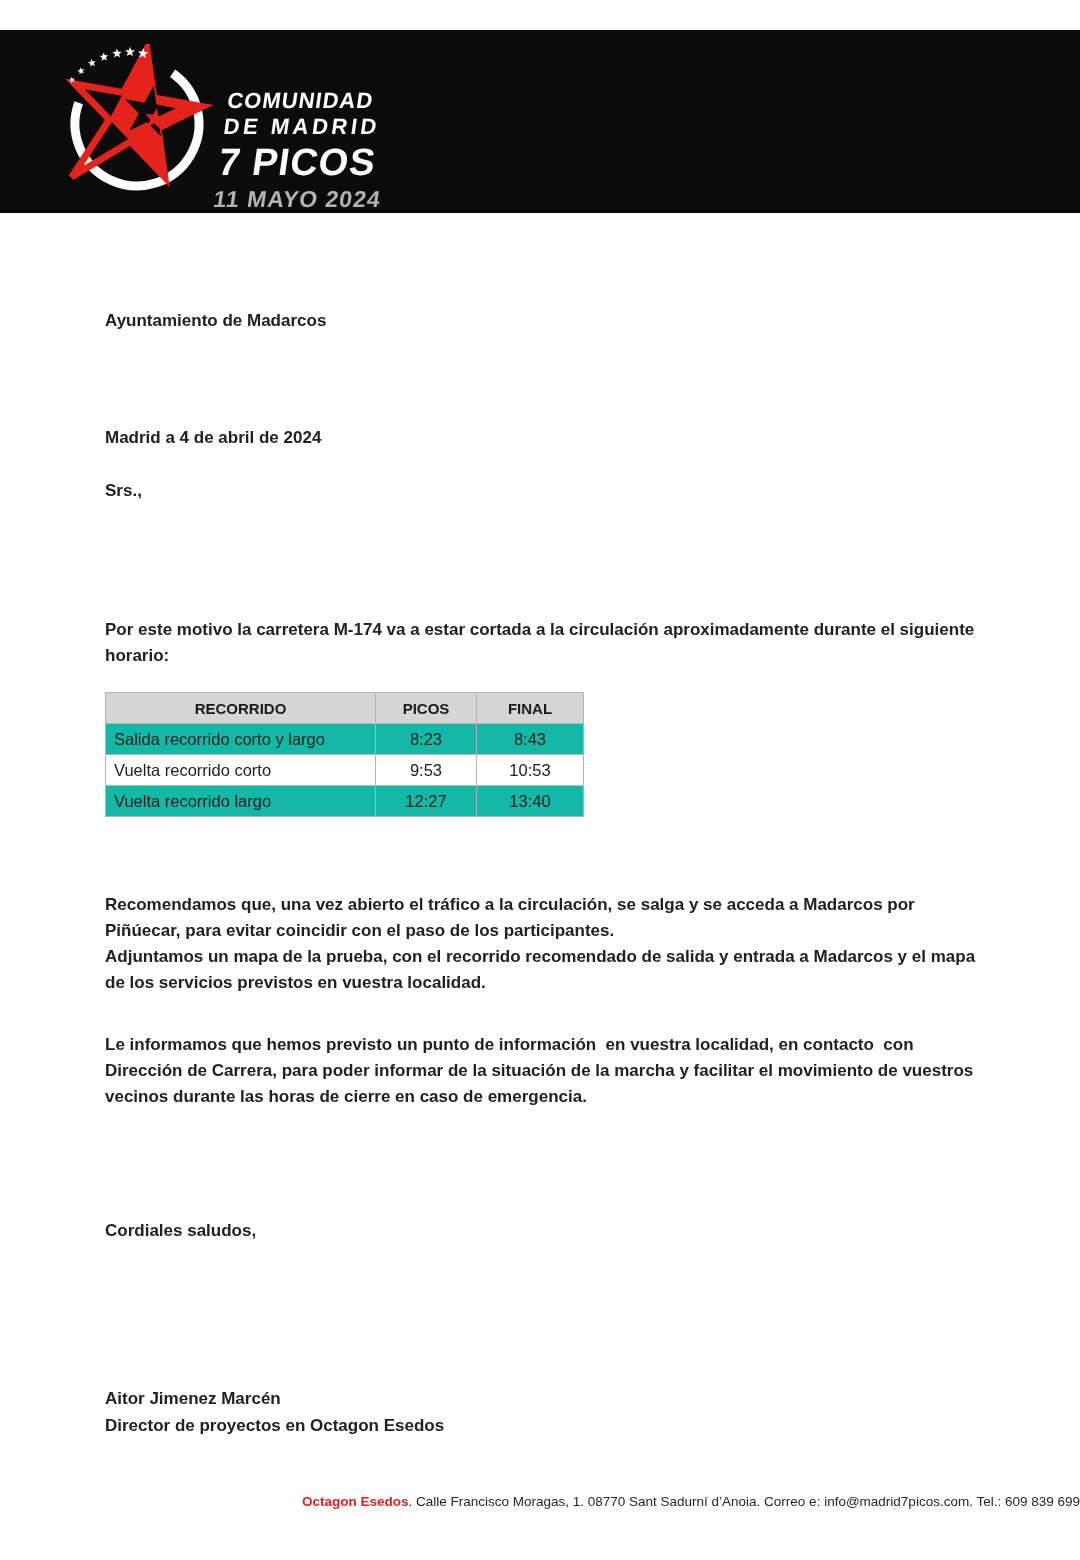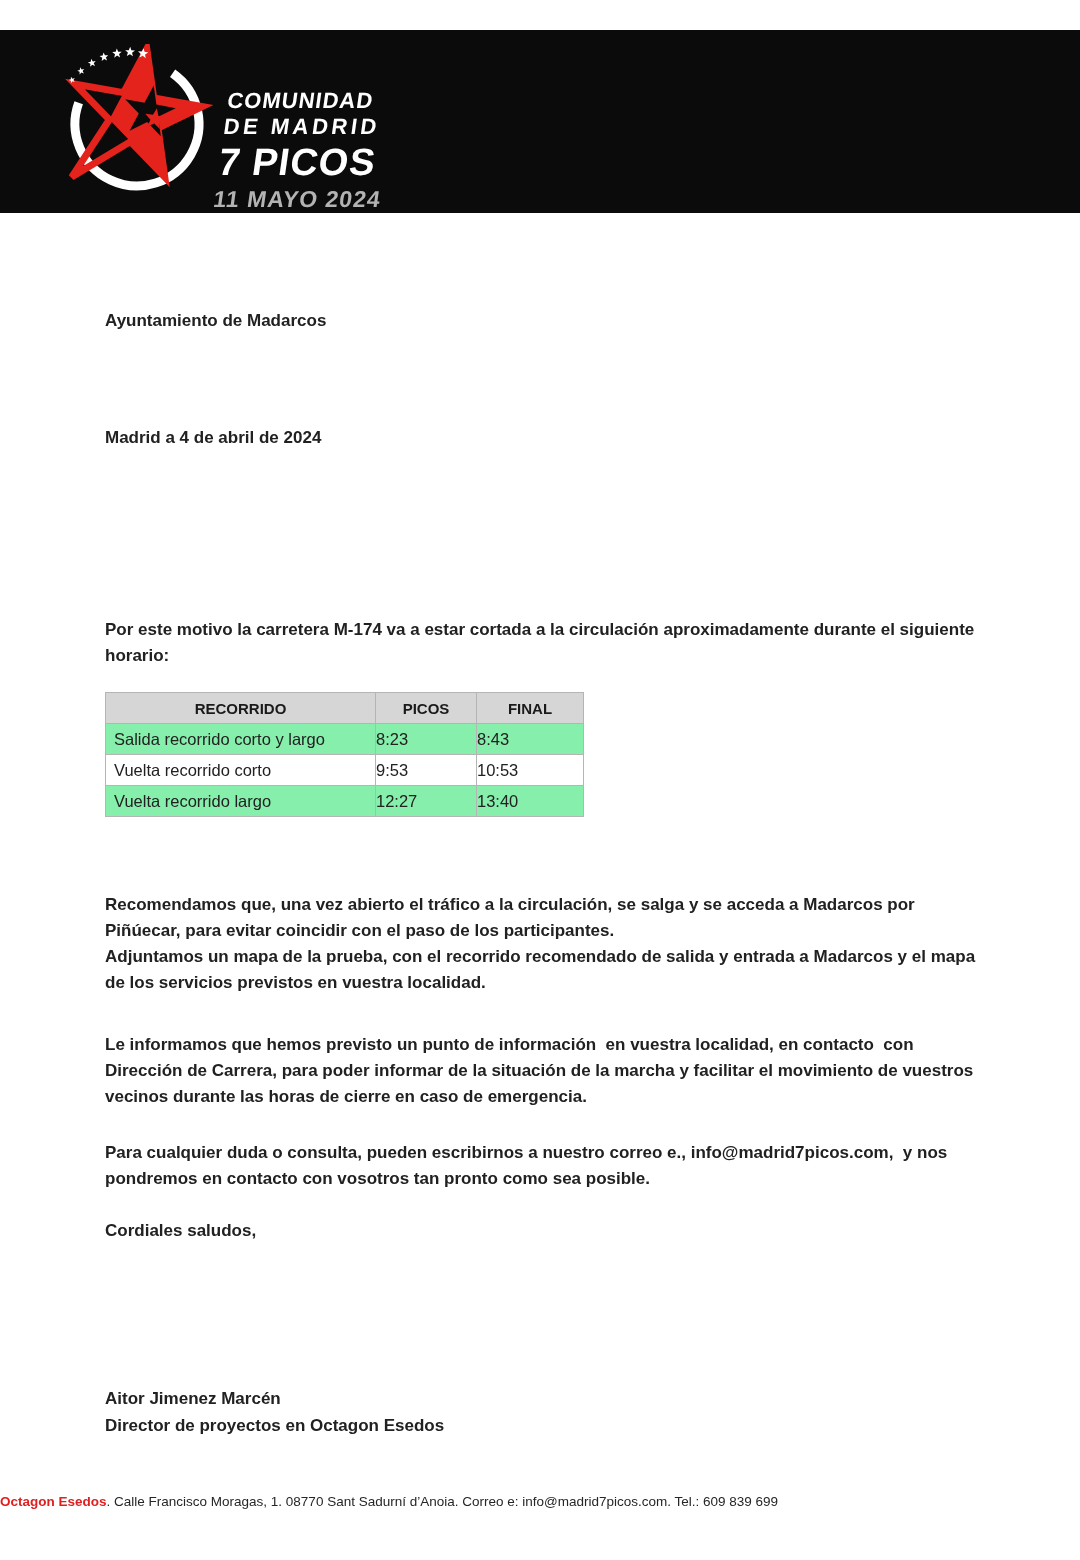--- a/index.html
+++ b/index.html
@@ -53,29 +53,29 @@
     height: 31px;
     vertical-align: middle;
   }
   .schedule th {
     background: #d6d6d6;
     font-size: 15px;
     font-weight: bold;
     text-align: center;
     color: #1a1a1a;
   }
-  .schedule td { font-size: 16.5px; text-align: left; background: #ffffff; }
-  .schedule tr.stripe td { background: #86efac; }
+  .schedule td { font-size: 16.5px; text-align: center; background: #ffffff; }
+  .schedule tr.stripe td { background: #14b8a6; }
   .schedule td.c-recorrido { text-align: left; padding-left: 8px; }
   
   .footer {
     position: absolute;
     left: 0; top: 1494px;
     width: 1080px;
-    text-align: left;
+    text-align: right;
     font-size: 13.5px;
     color: #262626;
   }
   .footer .company { color: #e02020; font-weight: bold; }
 </style>
 </head>
 <body>
 
 <div class="page">
 
@@ -106,20 +106,21 @@
     <div class="logo-text">
       <div class="logo-line1">COMUNIDAD</div>
       <div class="logo-line2">DE MADRID</div>
       <div class="logo-line3">7 PICOS</div>
       <div class="logo-line4">11 MAYO 2024</div>
     </div>
   </div>
 
   <div class="block para" style="top:308px">Ayuntamiento de Madarcos</div>
   <div class="block para" style="top:425px">Madrid a 4 de abril de 2024</div>
+  <div class="block para" style="top:478px">Srs.,</div>
 
   <div class="block para" style="top:617px">Por este motivo la carretera M-174 va a estar cortada a la circulación aproximadamente durante el siguiente
 horario:</div>
 
   <table class="schedule" style="position:absolute; left:105px; top:692px;">
     <colgroup>
         <col style="width:270px">
         <col style="width:101px">
         <col style="width:107px">
       </colgroup>
@@ -149,22 +150,20 @@
     </tbody>
   </table>
 
   <div class="block para" style="top:892px">Recomendamos que, una vez abierto el tráfico a la circulación, se salga y se acceda a Madarcos por
 Piñúecar, para evitar coincidir con el paso de los participantes.
 Adjuntamos un mapa de la prueba, con el recorrido recomendado de salida y entrada a Madarcos y el mapa
 de los servicios previstos en vuestra localidad.</div>
   <div class="block para" style="top:1032px">Le informamos que hemos previsto un punto de información  en vuestra localidad, en contacto  con
 Dirección de Carrera, para poder informar de la situación de la marcha y facilitar el movimiento de vuestros
 vecinos durante las horas de cierre en caso de emergencia.</div>
-  <div class="block para" style="top:1140px">Para cualquier duda o consulta, pueden escribirnos a nuestro correo e., info@madrid7picos.com,  y nos
-pondremos en contacto con vosotros tan pronto como sea posible.</div>
   <div class="block sig" style="top:1385px">
     <div>Aitor Jimenez Marcén</div>
     <div>Director de proyectos en Octagon Esedos</div>
   </div>
 
   <div class="block para" style="top:1218px">Cordiales saludos,</div>
 
   <div class="footer"><span class="company">Octagon Esedos</span><span>. Calle Francisco Moragas, 1. 08770 Sant Sadurní d’Anoia. Correo e: info@madrid7picos.com. Tel.: 609 839 699</span></div>
 
 </div>

